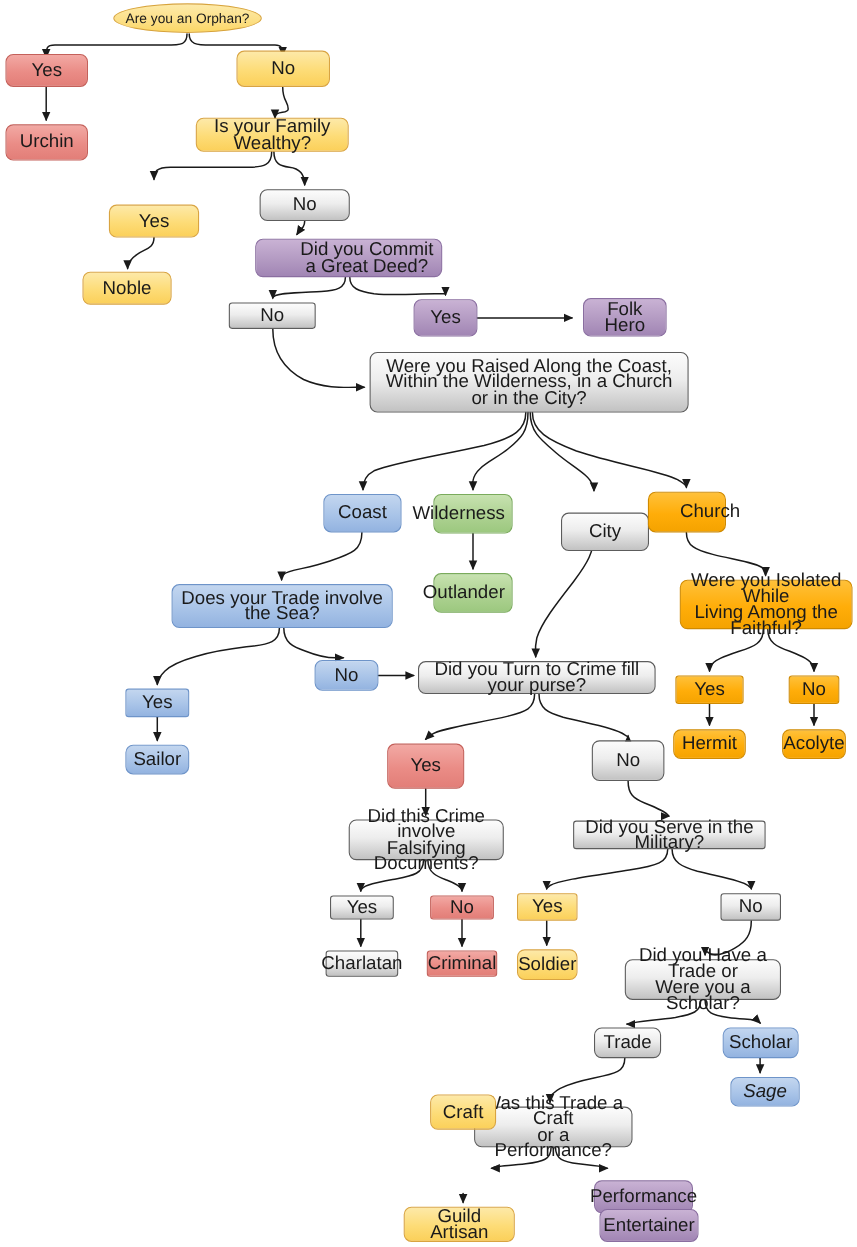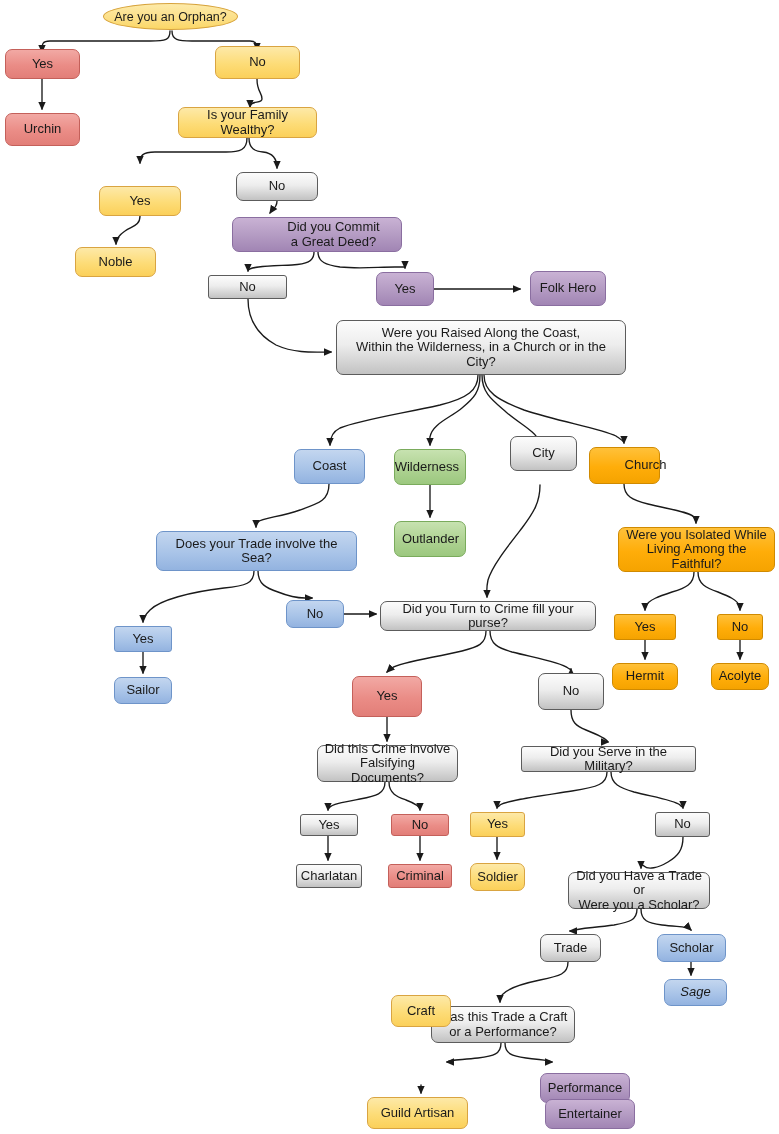--- a/index.html
+++ b/index.html
@@ -23,21 +23,21 @@
   }
   .node{
     position:absolute;
     box-sizing:border-box;
     display:flex;
     align-items:center;
     justify-content:center;
     text-align:center;
     border-radius:7px;
     border:1px solid #808080;
-    font-size:13px;
+    font-size:17px;
     line-height:14.5px;
     color:#1a1a1a;
     padding:2px 6px;
     white-space:pre-line;
     z-index:3;
   }
   .node.sq{border-radius:3px;}
 
   
   .c-gray   {background:linear-gradient(180deg,#fcfcfc 0%,#ededed 45%,#c2c2c2 100%);border-color:#5c5c5c;}
@@ -140,21 +140,21 @@
       <div class="node c-gray" style="left: 236px; top: 172px; width: 82px; height: 29px;"><span>No</span></div>
       <div class="node c-purple" style="left: 232px; top: 217px; width: 170px; height: 35px; padding-left: 39px;"><span>Did you Commit
 a Great Deed?</span></div>
       <div class="node c-gray sq" style="left: 208px; top: 275px; width: 79px; height: 24px;"><span>No</span></div>
       <div class="node c-purple" style="left: 376px; top: 272px; width: 58px; height: 34px;"><span>Yes</span></div>
       <div class="node c-purple" style="left: 530px; top: 271px; width: 76px; height: 35px;"><span>Folk Hero</span></div>
       <div class="node c-gray" style="left: 336px; top: 320px; width: 290px; height: 55px;"><span>Were you Raised Along the Coast,
 Within the Wilderness, in a Church or in the City?</span></div>
       <div class="node c-blue" style="left: 294px; top: 449px; width: 71px; height: 35px;"><span>Coast</span></div>
       <div class="node c-green" style="left: 394px; top: 449px; width: 72px; height: 36px;"><span>Wilderness</span></div>
-      <div class="node c-gray" style="left: 510px; top: 436px; width: 67px; height: 35px;"><span>City</span></div>
+      <div class="node c-gray" style="left: 510px; top: 466px; width: 80px; height: 35px;"><span>City</span></div>
       <div class="node c-orange" style="left: 589px; top: 447px; width: 71px; height: 37px; padding-left: 48px;"><span>Church</span></div>
       <div class="node c-green" style="left: 394px; top: 521px; width: 72px; height: 36px;"><span>Outlander</span></div>
       <div class="node c-blue" style="left: 156px; top: 531px; width: 201px; height: 40px;"><span>Does your Trade involve the Sea?</span></div>
       <div class="node c-orange" style="left: 618px; top: 527px; width: 157px; height: 45px;"><span>Were you Isolated While
 Living Among the Faithful?</span></div>
       <div class="node c-blue" style="left: 286px; top: 600px; width: 58px; height: 28px;"><span>No</span></div>
       <div class="node c-blue sq" style="left: 114px; top: 626px; width: 58px; height: 26px;"><span>Yes</span></div>
       <div class="node c-blue" style="left: 114px; top: 677px; width: 58px; height: 27px;"><span>Sailor</span></div>
       <div class="node c-gray" style="left: 380px; top: 601px; width: 216px; height: 30px;"><span>Did you Turn to Crime fill your purse?</span></div>
       <div class="node c-orange sq" style="left: 614px; top: 614px; width: 62px; height: 26px;"><span>Yes</span></div>

